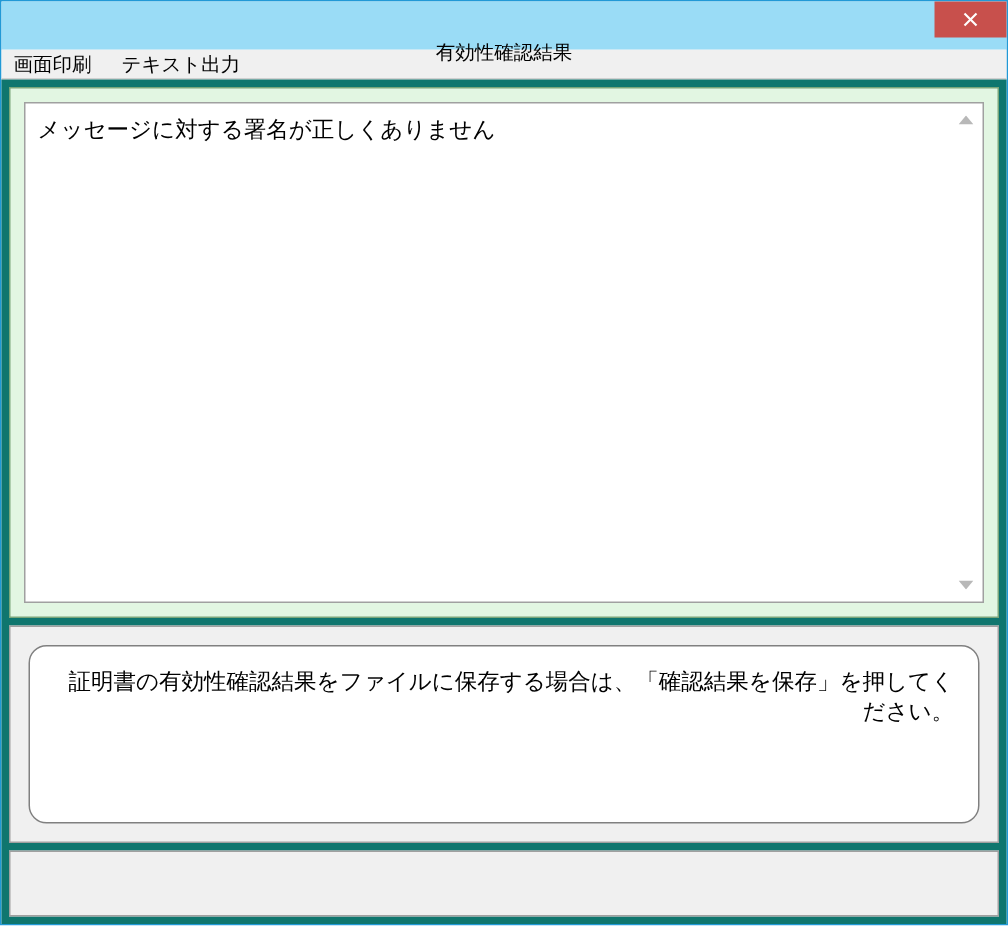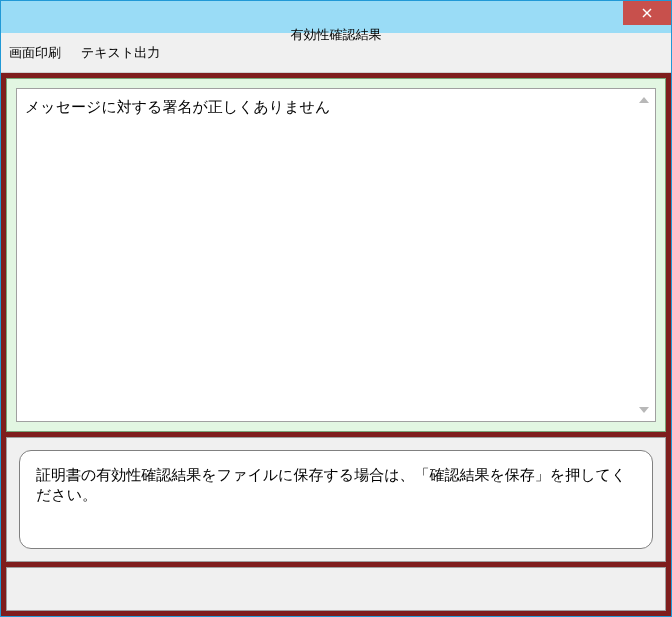--- a/index.html
+++ b/index.html
@@ -33,36 +33,36 @@
     right: 0; top: 0;
     width: 48px; height: 24px;
     background: #c8504c;
     color: #fff;
     display: flex; align-items: center; justify-content: center;
     font-size: 14px;
     cursor: pointer;
   }
   .close-btn svg { width: 10px; height: 10px; }
   .menubar {
-    height: 40px;
+    height: 20px;
     background: #f0f0f0;
     border-bottom: 1px solid #d0d0d0;
     display: flex; align-items: center;
     padding: 0 4px;
     gap: 12px;
     font-size: 13px;
   }
   .menu-item {
     color: #000;
     cursor: pointer;
     padding: 2px 4px;
   }
   .client {
     flex: 1;
-    background: #7f1d1d;
+    background: #0f766e;
     padding: 5px;
     display: flex; flex-direction: column;
     gap: 5px;
   }
   .panel-top {
     flex: 0 0 auto;
     height: 354px;
     background: #e2f6e2;
     border: 1px solid #7aa67a;
     padding: 9px;
@@ -97,20 +97,21 @@
     display: flex;
   }
   .info-frame {
     flex: 1;
     background: #fff;
     border: 1px solid #808080;
     border-radius: 12px;
     padding: 14px 16px;
     font-size: 15px;
     line-height: 1.35;
+    text-align: right;
   }
   .panel-bottom {
     flex: 0 0 auto;
     height: 44px;
     background: #f0f0f0;
     border: 1px solid #a0a0a0;
     display: flex;
     align-items: center;
     padding: 0 8px;
   }

